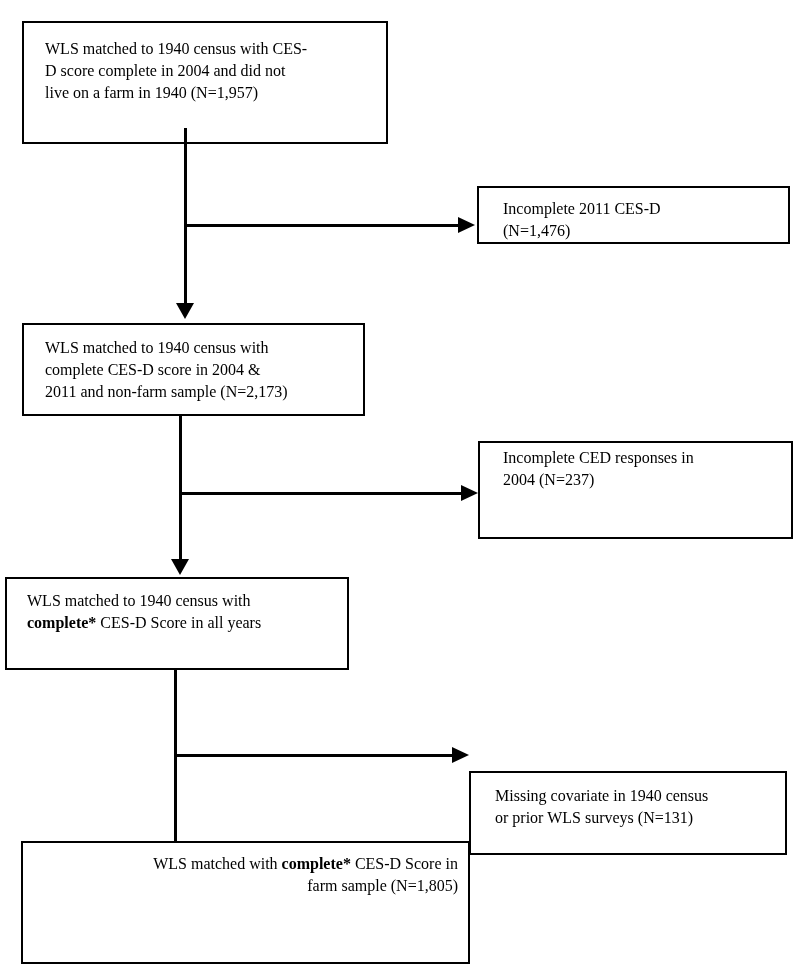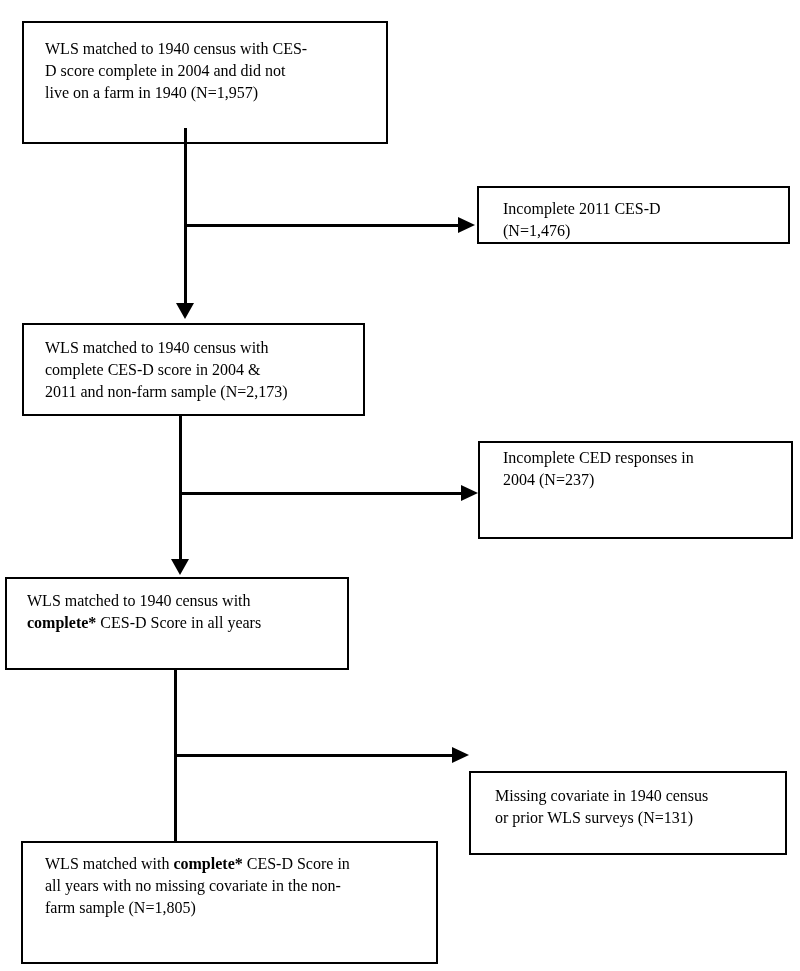--- a/index.html
+++ b/index.html
@@ -66,23 +66,22 @@
   <div class="box" style="left:5px;top:577px;width:344px;height:93px;padding:11px 10px 0 20px;">
     <span class="ln"><span>WLS matched to 1940 census with</span></span>
     <span class="ln"><span class="b">complete*</span><span> CES-D Score in all years</span></span>
   </div>
 
   <div class="box" style="left:469px;top:740px;width:318px;height:84px;padding:12px 10px 0 24px;margin-top:31px;">
     <span class="ln"><span>Missing covariate in 1940 census</span></span>
     <span class="ln"><span>or prior WLS surveys (N=131)</span></span>
   </div>
 
-  <div class="box" style="left:21px;top:841px;width:417px;height:123px;padding:10px 10px 0 22px;">
+  <div class="box" style="left:21px;top:841px;width:449px;height:123px;padding:10px 10px 0 22px;text-align:right;">
     <span class="ln"><span>WLS matched with </span><span class="b">complete*</span><span> CES-D Score in</span></span>
-    <span class="ln"><span>all years with no missing covariate in the non-</span></span>
     <span class="ln"><span>farm sample (N=1,805)</span></span>
   </div>
 
   <div class="vline" style="left:184px;top:128px;width:3px;height:177px;"></div>
   <div class="arrd" style="left:176px;top:303px;"></div>
 
   <div class="hline" style="left:185px;top:224px;width:273px;height:3px;"></div>
   <div class="arrr" style="left:458px;top:217px;"></div>
 
   <div class="vline" style="left:179px;top:416px;width:3px;height:145px;"></div>

